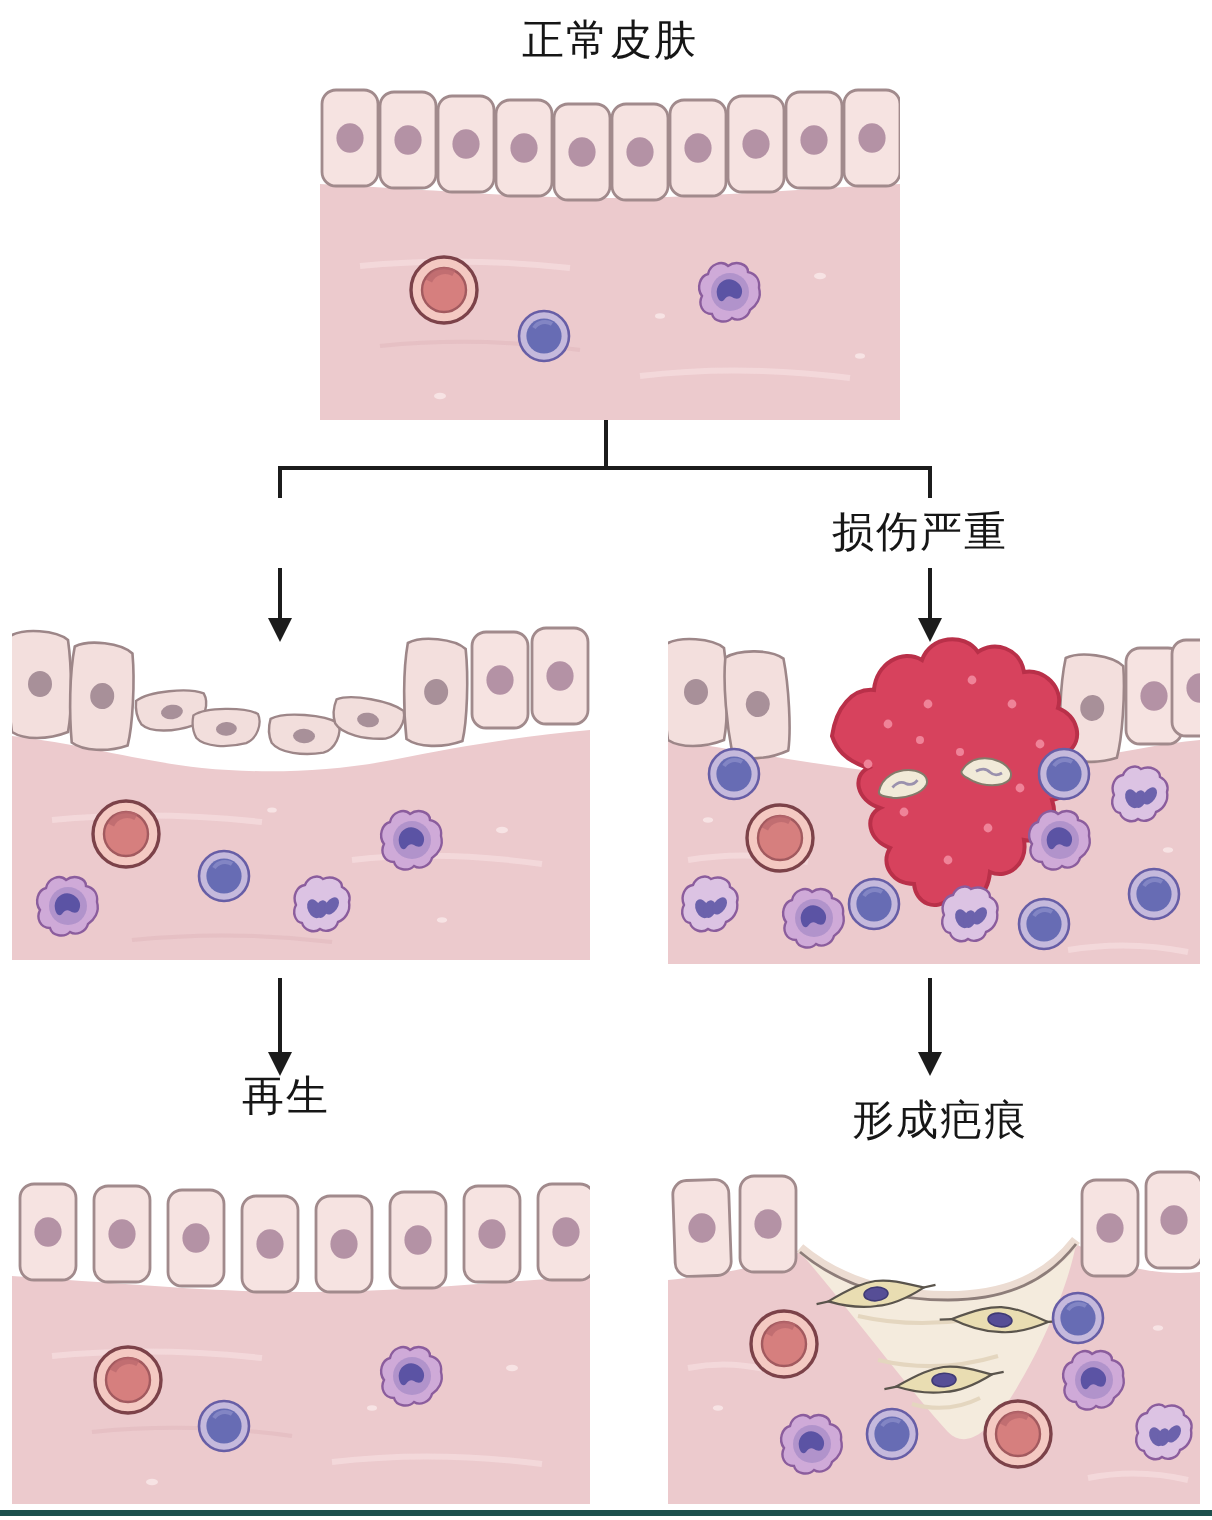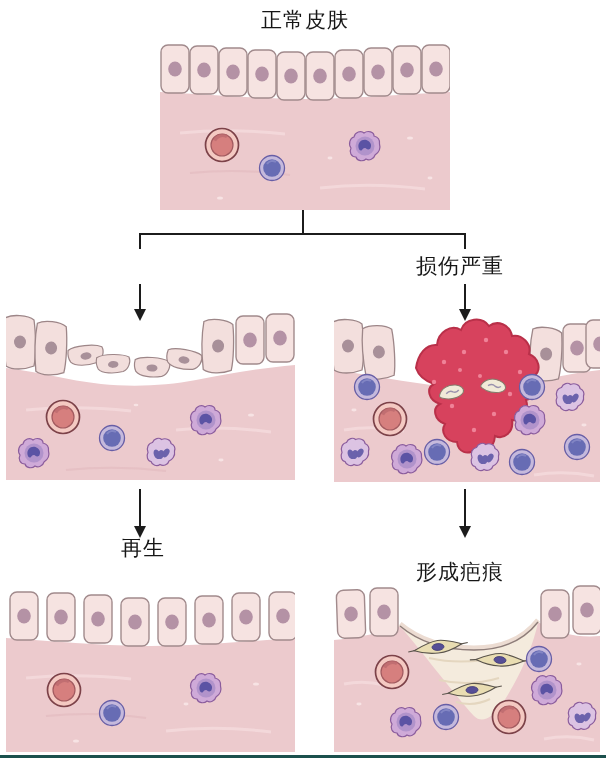--- a/index.html
+++ b/index.html
@@ -206,21 +206,21 @@
         <use href="#macro" x="73" y="149"></use>
           <use href="#macro" x="196" y="110"></use>
       </g>
     </svg>
   </div>
 
   <div class="arrow" style="left:139px;top:489px;height:37px;"></div>
   <div class="arrow" style="left:464px;top:489px;height:37px;"></div>
 
   <div class="lbl" style="left:143px;top:534px;">再生</div>
-  <div class="lbl" style="left:460px;top:546px;margin-top:12px;">形成疤痕</div>
+  <div class="lbl" style="left:470px;top:546px;">形成疤痕</div>
 
   <div class="panel" style="left:6px;top:586px;width:289px;height:166px;">
     <svg viewBox="0 0 289 166">
       <path d="M0,52 C60,56 100,60 145,60 C190,60 230,56 289,52 L289,166 L0,166 Z" fill="#eccacd"></path>
       <path d="M20,92 Q70,87 125,93" fill="none" stroke="#f5dbdd" stroke-width="3" opacity="0.8"></path>
       <path d="M160,145 Q210,139 265,146" fill="none" stroke="#f5dbdd" stroke-width="3" opacity="0.8"></path>
       <path d="M40,130 Q90,125 140,132" fill="none" stroke="#e0b6bb" stroke-width="2" opacity="0.5"></path>
       <ellipse cx="250" cy="98" rx="3" ry="1.6" fill="#f7e3e4"></ellipse>
       <ellipse cx="70" cy="155" rx="3" ry="1.6" fill="#f7e3e4"></ellipse>
       <ellipse cx="180" cy="118" rx="2.5" ry="1.4" fill="#f7e3e4"></ellipse>

